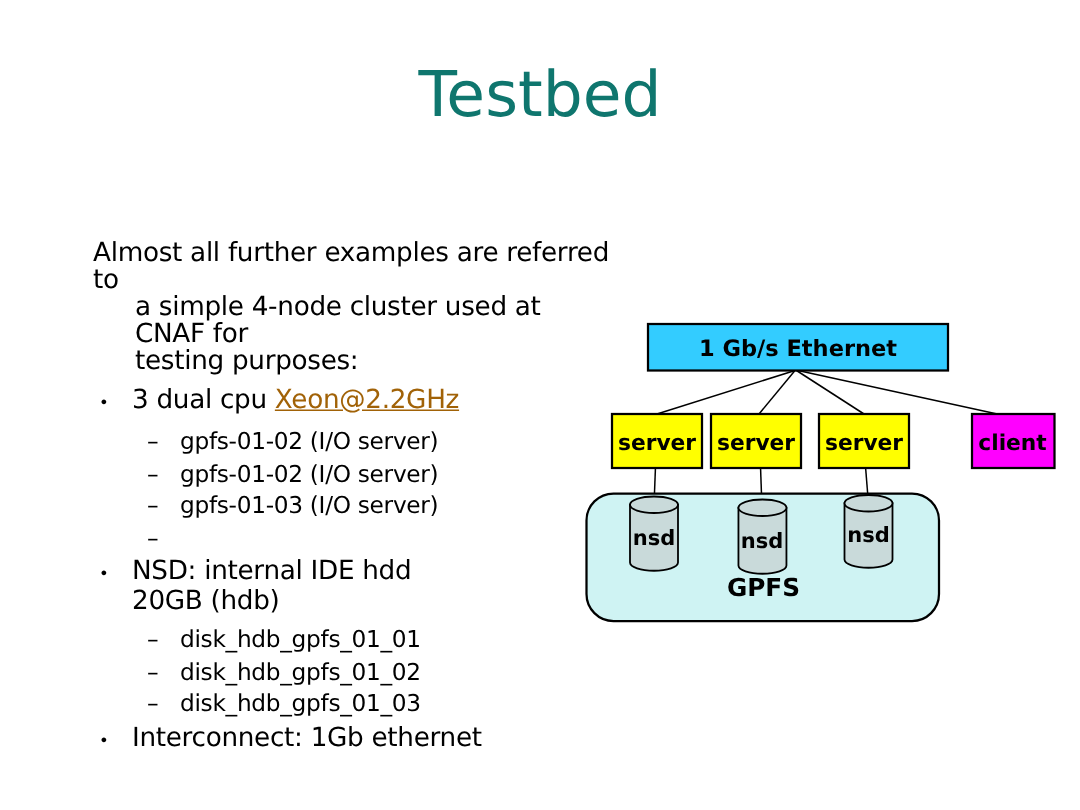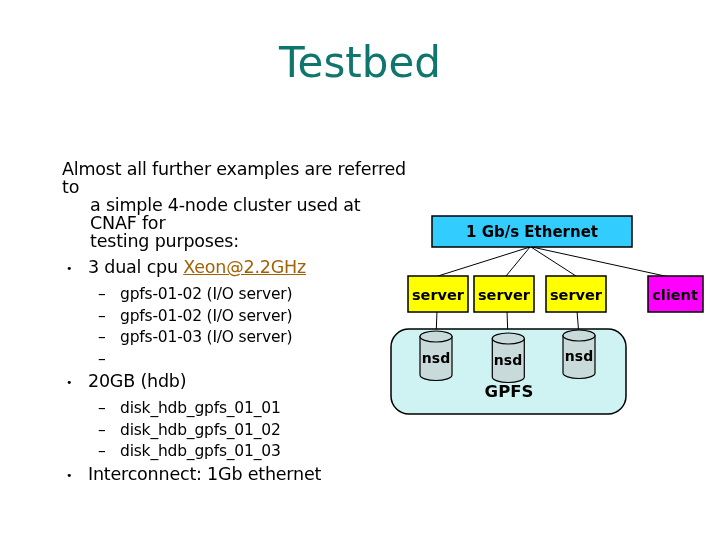--- a/index.html
+++ b/index.html
@@ -63,20 +63,21 @@
       <span>gpfs-01-03 (I/O server)</span>
     </div>
     <div class="l2">
       <span class="marker">–</span>
     </div>
   </div>
 
   <div class="l1" id="b2">
     <span class="marker">•</span>
     <span>
+      <div>NSD: internal IDE hdd</div>
       <div>20GB (hdb)</div>
     </span>
   </div>
 
   <div id="subs2">
     <div class="l2">
       <span class="marker">–</span>
       <span>disk_hdb_gpfs_01_01</span>
     </div>
     <div class="l2">

